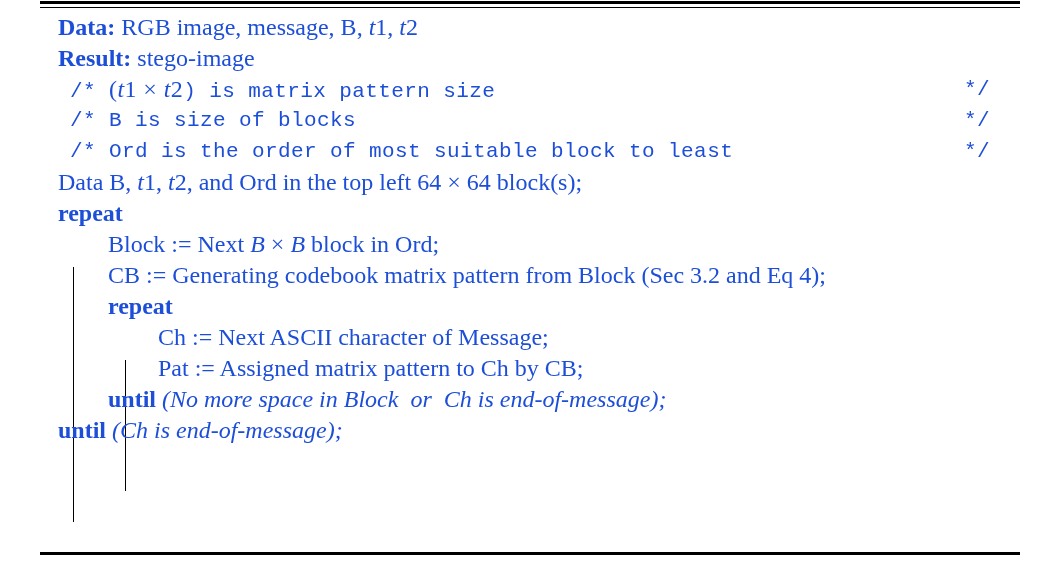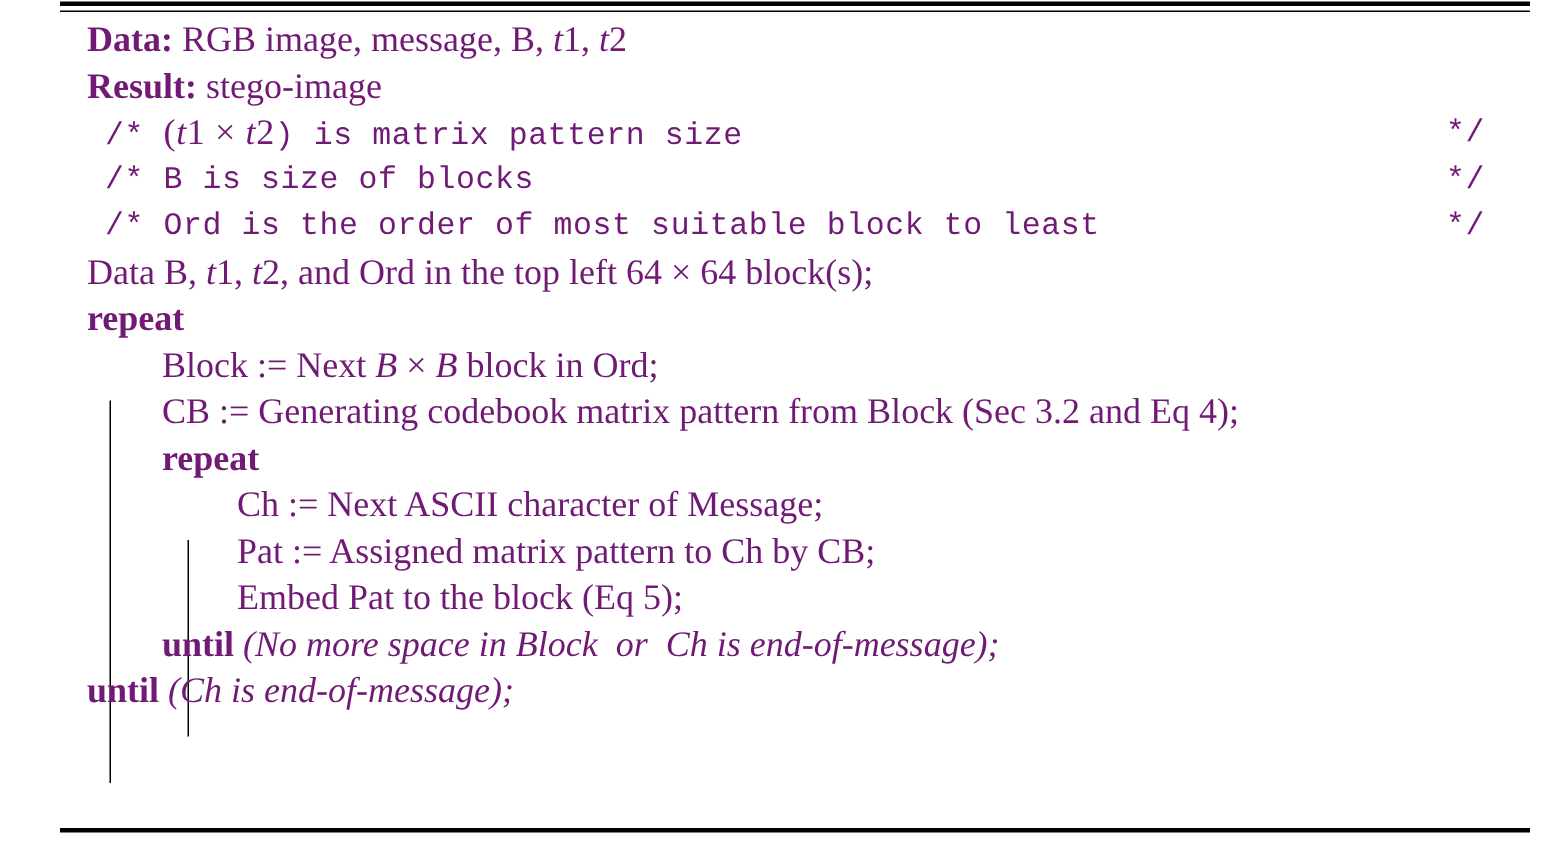--- a/index.html
+++ b/index.html
@@ -6,21 +6,21 @@
     margin: 0;
     padding: 0;
     background: #ffffff;
   }
   #algorithm-figure {
     position: relative;
     width: 1041px;
     height: 566px;
     background: #ffffff;
     font-family: "Liberation Serif", "DejaVu Serif", serif;
-    color: #701a75;
+    color: #1d4ed8;
     overflow: hidden;
   }
   .rule-area {
     position: absolute;
     left: 40px;
     width: 980px;
   }
   .rule-thick {
     height: 3px;
     background: #000000;
@@ -156,23 +156,20 @@
     </div>
 
     <div class="line indent-2">
       <span>Ch := Next ASCII character of Message;</span>
     </div>
 
     <div class="line indent-2">
       <span>Pat := Assigned matrix pattern to Ch by CB;</span>
     </div>
 
-    <div class="line indent-2">
-      <span>Embed Pat to the block (Eq 5);</span>
-    </div>
 
     <div class="line indent-1">
       <span class="kw">until</span>
       <span class="it">(No more space in Block</span>&nbsp;
       <span class="bit">or</span>&nbsp;
       <span class="it">Ch is end-of-message);</span>
     </div>
 
     <div class="line">
       <span class="kw">until</span>

